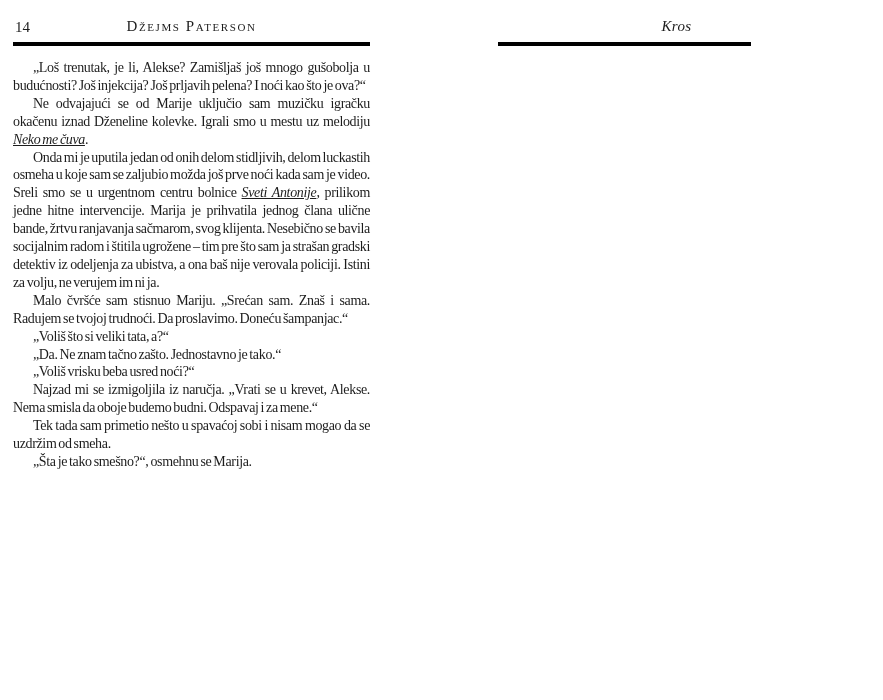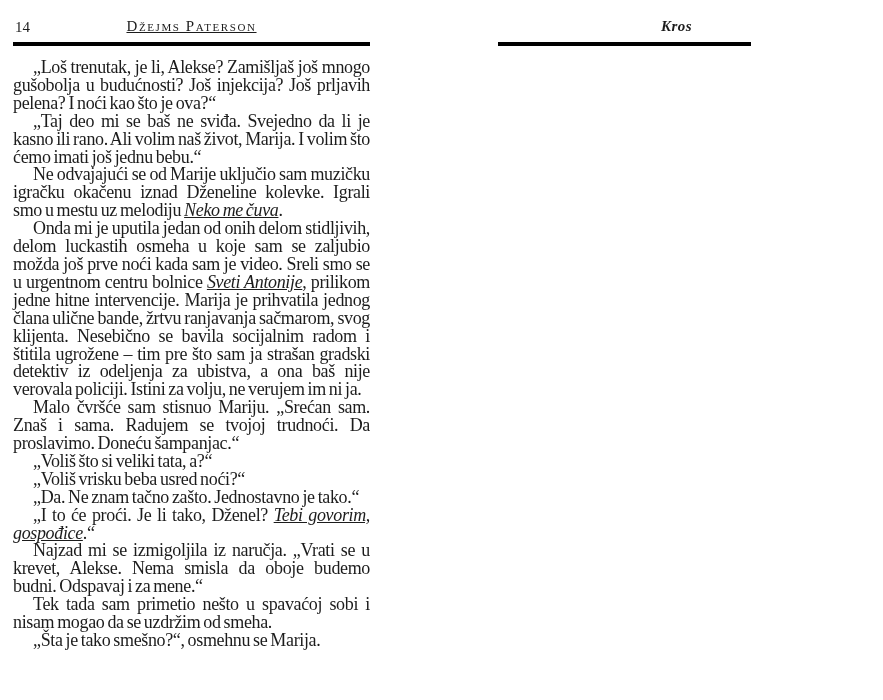--- a/index.html
+++ b/index.html
@@ -37,35 +37,33 @@
   }
   .pagenum.pos-left  { left: 2px; }
   .pagenum.pos-right { right: 1px; margin-top: 32px; }
   .runhead {
     display: block;
     text-align: center;
   }
   .runhead.smallcaps {
     font-variant: small-caps;
     letter-spacing: 1.6px;
-    text-decoration: underline;
   }
   .runhead.ital {
     font-style: italic;
     letter-spacing: 0.4px;
-    font-weight: bold;
   }
   .rule {
     height: 4px;
     background: #000000;
     margin-top: 4px;
   }
   .pagebody {
     margin-top: 13px;
-    font-size: 18px;
+    font-size: 14px;
     line-height: 17.9px;
     text-align: justify;
     letter-spacing: -0.35px;
     word-spacing: -1.2px;
   }
   .para {
     margin: 0;
     padding: 0;
   }
   .para.indent { text-indent: 20px; }
@@ -77,28 +75,26 @@
 <div class="book">
 
   <div class="page page-left">
     <div class="pagehead">
       <span class="pagenum pos-left">14</span>
       <span class="runhead smallcaps">Džejms Paterson</span>
     </div>
     <div class="rule"></div>
     <div class="pagebody">
         <p class="para indent"><span>„Loš trenutak, je li, Alekse? Zamišljaš još mnogo gušobolja u budućnosti? Još injekcija? Još prljavih pelena? I noći kao što je ova?“</span></p>
-        <p class="para indent"><span>„Taj deo mi se baš ne sviđa. Svejedno da li je kasno ili rano. Ali volim naš život, Marija. I volim što ćemo imati još jednu bebu.“</span></p>
         <p class="para indent"><span>Ne odvajajući se od Marije uključio sam muzičku igračku okačenu iznad Dženeline kolevke. Igrali smo u mestu uz melodiju </span><span class="it">Neko me čuva</span><span>.</span></p>
         <p class="para indent"><span>Onda mi je uputila jedan od onih delom stidljivih, delom luckastih osmeha u koje sam se zaljubio možda još prve noći kada sam je video. Sreli smo se u urgentnom centru bolnice </span><span class="it">Sveti Antonije</span><span>, prilikom jedne hitne intervencije. Marija je prihvatila jednog člana ulične bande, žrtvu ranjavanja sačmarom, svog klijenta. Nesebično se bavila socijalnim radom i štitila ugrožene – tim pre što sam ja strašan gradski detektiv iz odeljenja za ubistva, a ona baš nije verovala policiji. Istini za volju, ne verujem im ni ja.</span></p>
         <p class="para indent"><span>Malo čvršće sam stisnuo Mariju. „Srećan sam. Znaš i sama. Radujem se tvojoj trudnoći. Da proslavimo. Doneću šampanjac.“</span></p>
         <p class="para indent"><span>„Voliš što si veliki tata, a?“</span></p>
+        <p class="para indent"><span>„Da. Ne znam tačno zašto. Jednostavno je tako.“</span></p>
         <p class="para indent"><span>„Voliš vrisku beba usred noći?“</span></p>
-        <p class="para indent"><span>„Da. Ne znam tačno zašto. Jednostavno je tako.“</span></p>
-        <p class="para indent"><span>„I to će proći. Je li tako, Dženel? </span><span class="it">Tebi govorim, gospođice</span><span>.“</span></p>
         <p class="para indent"><span>Najzad mi se izmigoljila iz naručja. „Vrati se u krevet, Alekse. Nema smisla da oboje budemo budni. Odspavaj i za mene.“</span></p>
         <p class="para indent"><span>Tek tada sam primetio nešto u spavaćoj sobi i nisam mogao da se uzdržim od smeha.</span></p>
         <p class="para indent"><span>„Šta je tako smešno?“, osmehnu se Marija.</span></p>
       </div>
   </div>
 
   <div class="page page-right">
     <div class="pagehead">
       <span class="runhead ital">Kros</span>
       <span class="pagenum pos-right">15</span>

